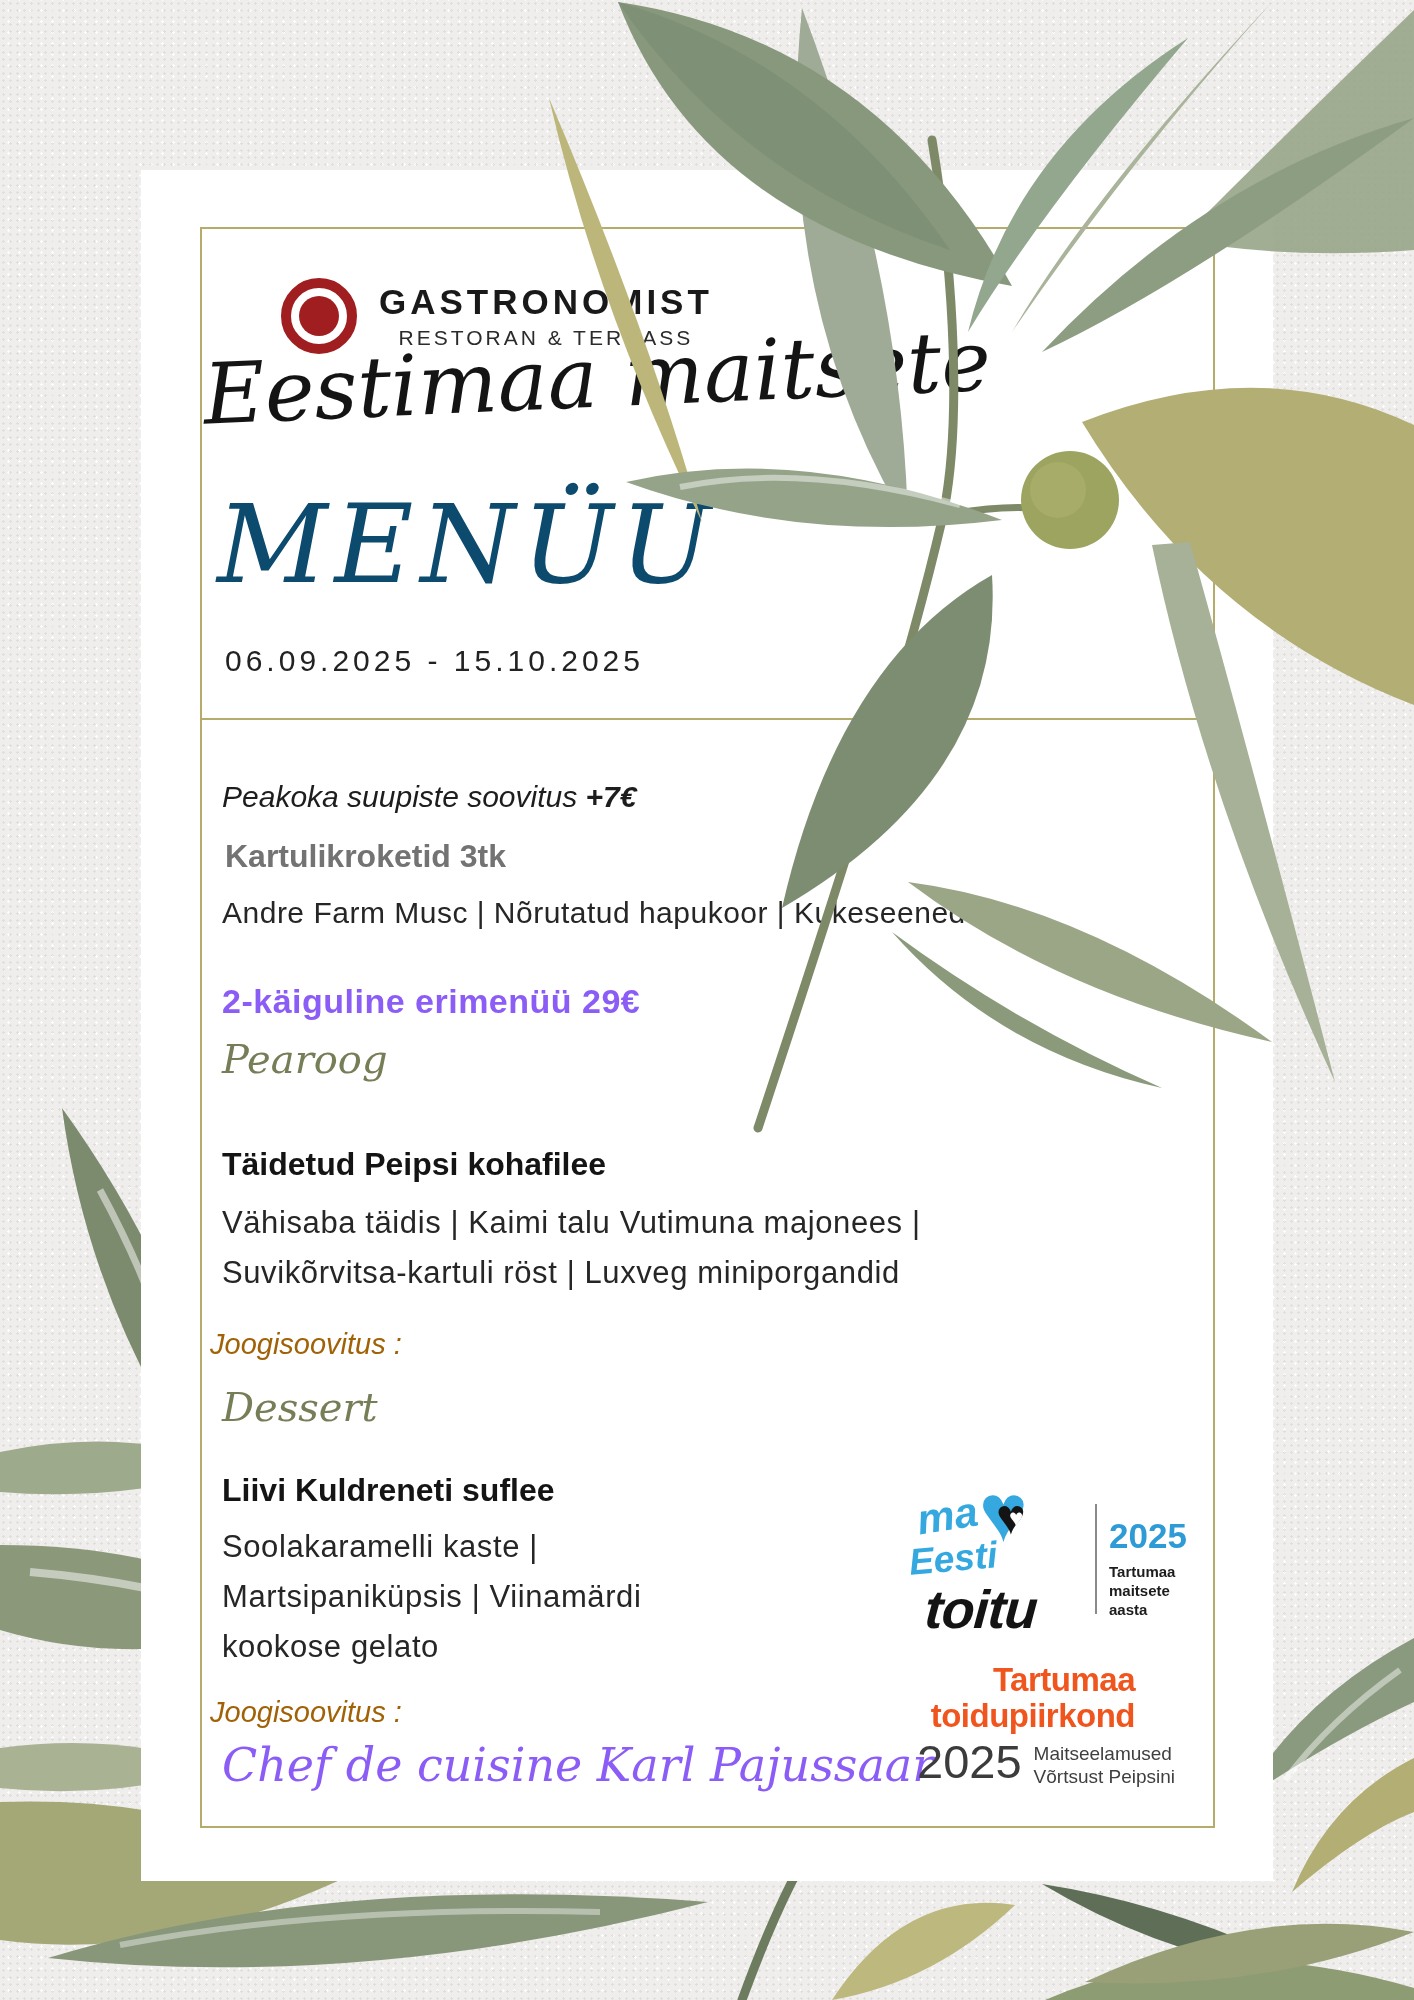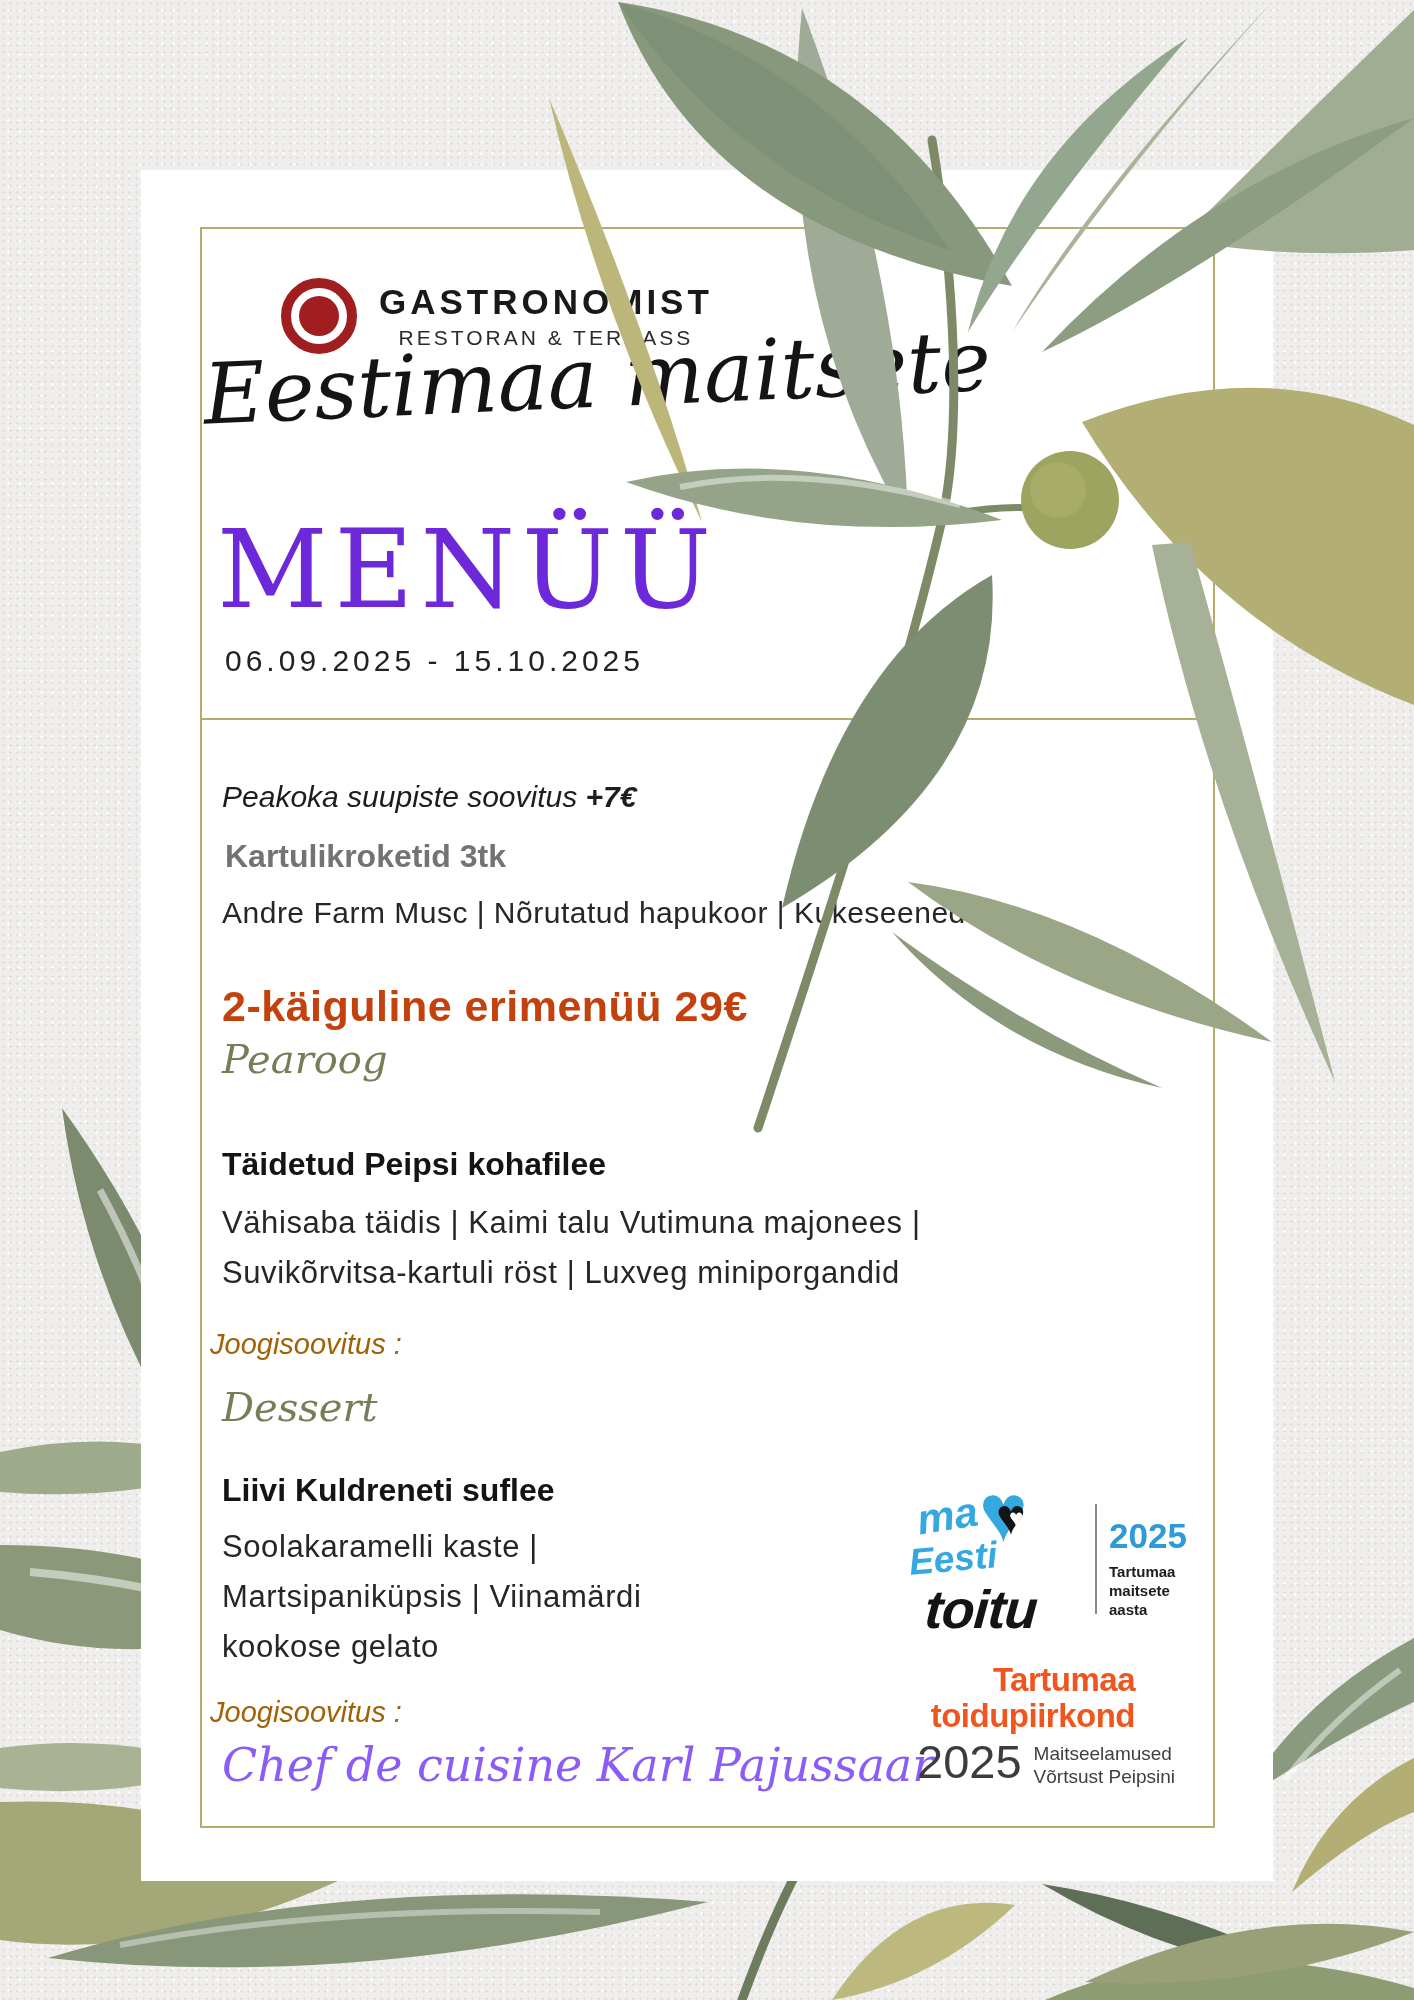--- a/index.html
+++ b/index.html
@@ -38,34 +38,34 @@
   .brand-text{display:flex;flex-direction:column;align-items:center;}
   .brand-name{font-size:35px;font-weight:700;letter-spacing:4px;color:#191919;}
   .brand-tagline{font-size:21px;font-weight:400;letter-spacing:3px;color:#2b2b2b;margin-top:4px;}
   
   .script-title{
     position:absolute;left:62px;top:158px;width:820px;
     font-family:"DejaVu Serif", serif;font-style:italic;font-weight:400;
     font-size:84px;color:#141414;transform:rotate(-2.5deg);white-space:nowrap;
   }
   .menu-title{
-    position:absolute;left:76px;top:340px;
+    position:absolute;left:76px;top:315px;
     font-family:"DejaVu Serif", serif;font-size:108px;font-weight:500;
-    letter-spacing:7px;color:#6d28d9;line-height:120px;white-space:nowrap;
+    letter-spacing:7px;color:#0c4a6e;line-height:120px;white-space:nowrap;font-style:italic;
   }
   .date-range{
     position:absolute;left:84px;top:474px;
     font-size:30px;letter-spacing:4px;color:#222;white-space:nowrap;
   }
   
   .starter-label{position:absolute;left:81px;top:610px;font-style:italic;font-size:30px;color:#1d1d1d;}
   .starter-price{font-weight:700;}
   .starter-name{position:absolute;left:84px;top:668px;font-weight:700;font-size:32px;color:#737373;}
   .starter-desc{position:absolute;left:81px;top:726px;font-size:30px;letter-spacing:.5px;color:#262626;}
-  .set-label{position:absolute;left:81px;top:812px;font-weight:700;font-size:43px;letter-spacing:.5px;color:#c2410c;}
+  .set-label{position:absolute;left:81px;top:812px;font-weight:700;font-size:34px;letter-spacing:.5px;color:#8b5cf6;}
   .course-heading{
     position:absolute;left:81px;font-family:"DejaVu Serif", serif;font-style:italic;
     font-size:40px;color:#767e57;
   }
   .h-pearoog{top:866px;}
   .h-dessert{top:1214px;}
   .dish-name{position:absolute;left:81px;font-weight:700;font-size:32px;color:#141414;}
   .d1{top:976px;}
   .d2{top:1302px;}
   .dish-desc{position:absolute;left:81px;font-size:31px;letter-spacing:.6px;line-height:50px;color:#262626;}

